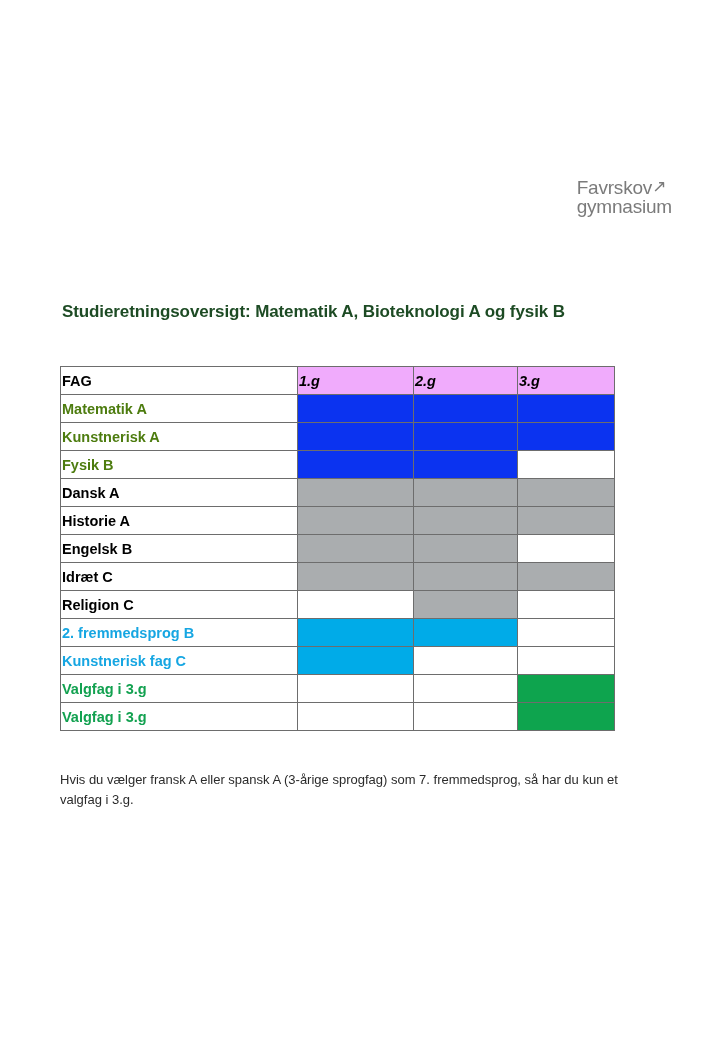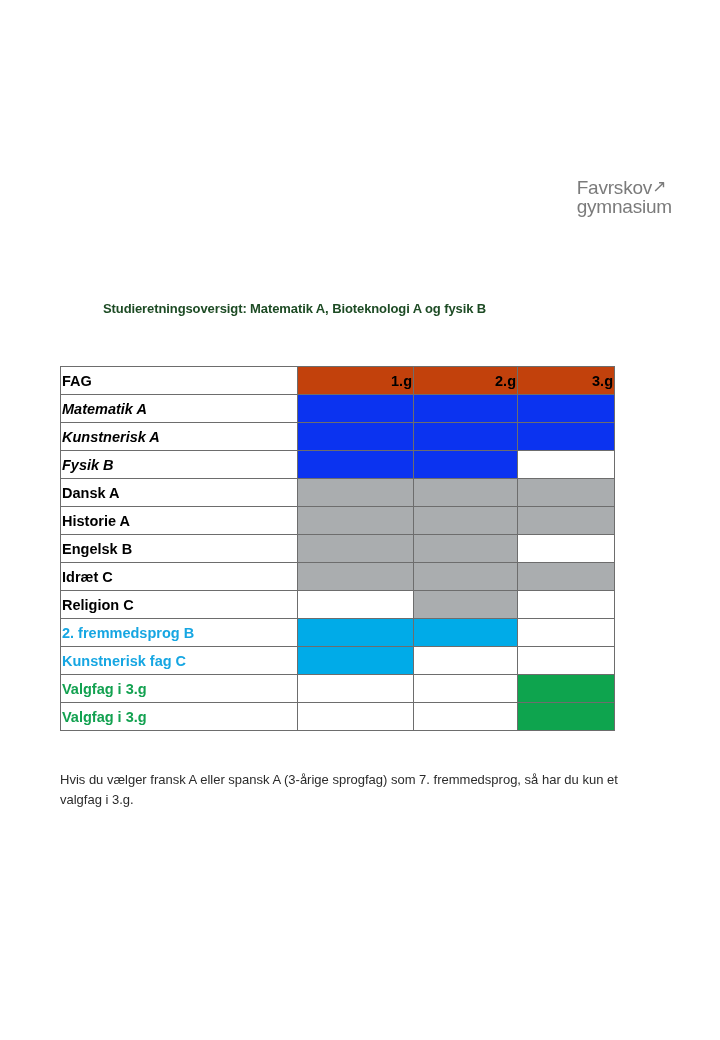--- a/index.html
+++ b/index.html
@@ -44,26 +44,25 @@
     transform: translateY(-1px);
     color: #7b7b7b;
   }
 
   
   .title {
     position: absolute;
     top: 300px;
     left: 62px;
     width: 566px;
-    font-size: 13px;
+    font-size: 17px;
     font-weight: bold;
     color: #1d4b24;
     line-height: 1.42;
     letter-spacing: -0.1px;
-    margin-left: 41px;
   }
 
   
   .table-wrap {
     position: absolute;
     top: 366px;
     left: 60px;
     width: 554px;
   }
   table.sr {
@@ -85,36 +84,37 @@
   col.c-year3   { width: 97px; }
 
   td.subject, th.subject {
     padding-left: 8px;
     text-align: left;
     background: #ffffff;
     white-space: nowrap;
   }
   th.yearhdr {
     padding-left: 7px;
-    text-align: right;
-    background: #c2410c;
+    text-align: left;
+    background: #f0abfc;
     color: #000000;
+    font-style: italic;
   }
   th.subject { color: #000000; }
 
   
   td.f-none  { background: #ffffff; }
   td.f-blue  { background: #0b33f0; }
   td.f-gray  { background: #aaadaf; }
   td.f-cyan  { background: #00abe8; }
   td.f-green { background: #0ea44e; }
 
   
   .t-black { color: #000000; }
-  .t-blue  { color: #000000; font-style: italic; }
+  .t-blue  { color: #4d7c0f; }
   .t-cyan  { color: #16a6e2; }
   .t-green { color: #12a150; }
 
   
   .footnote {
     position: absolute;
     top: 770px;
     left: 60px;
     width: 600px;
     font-size: 13px;

